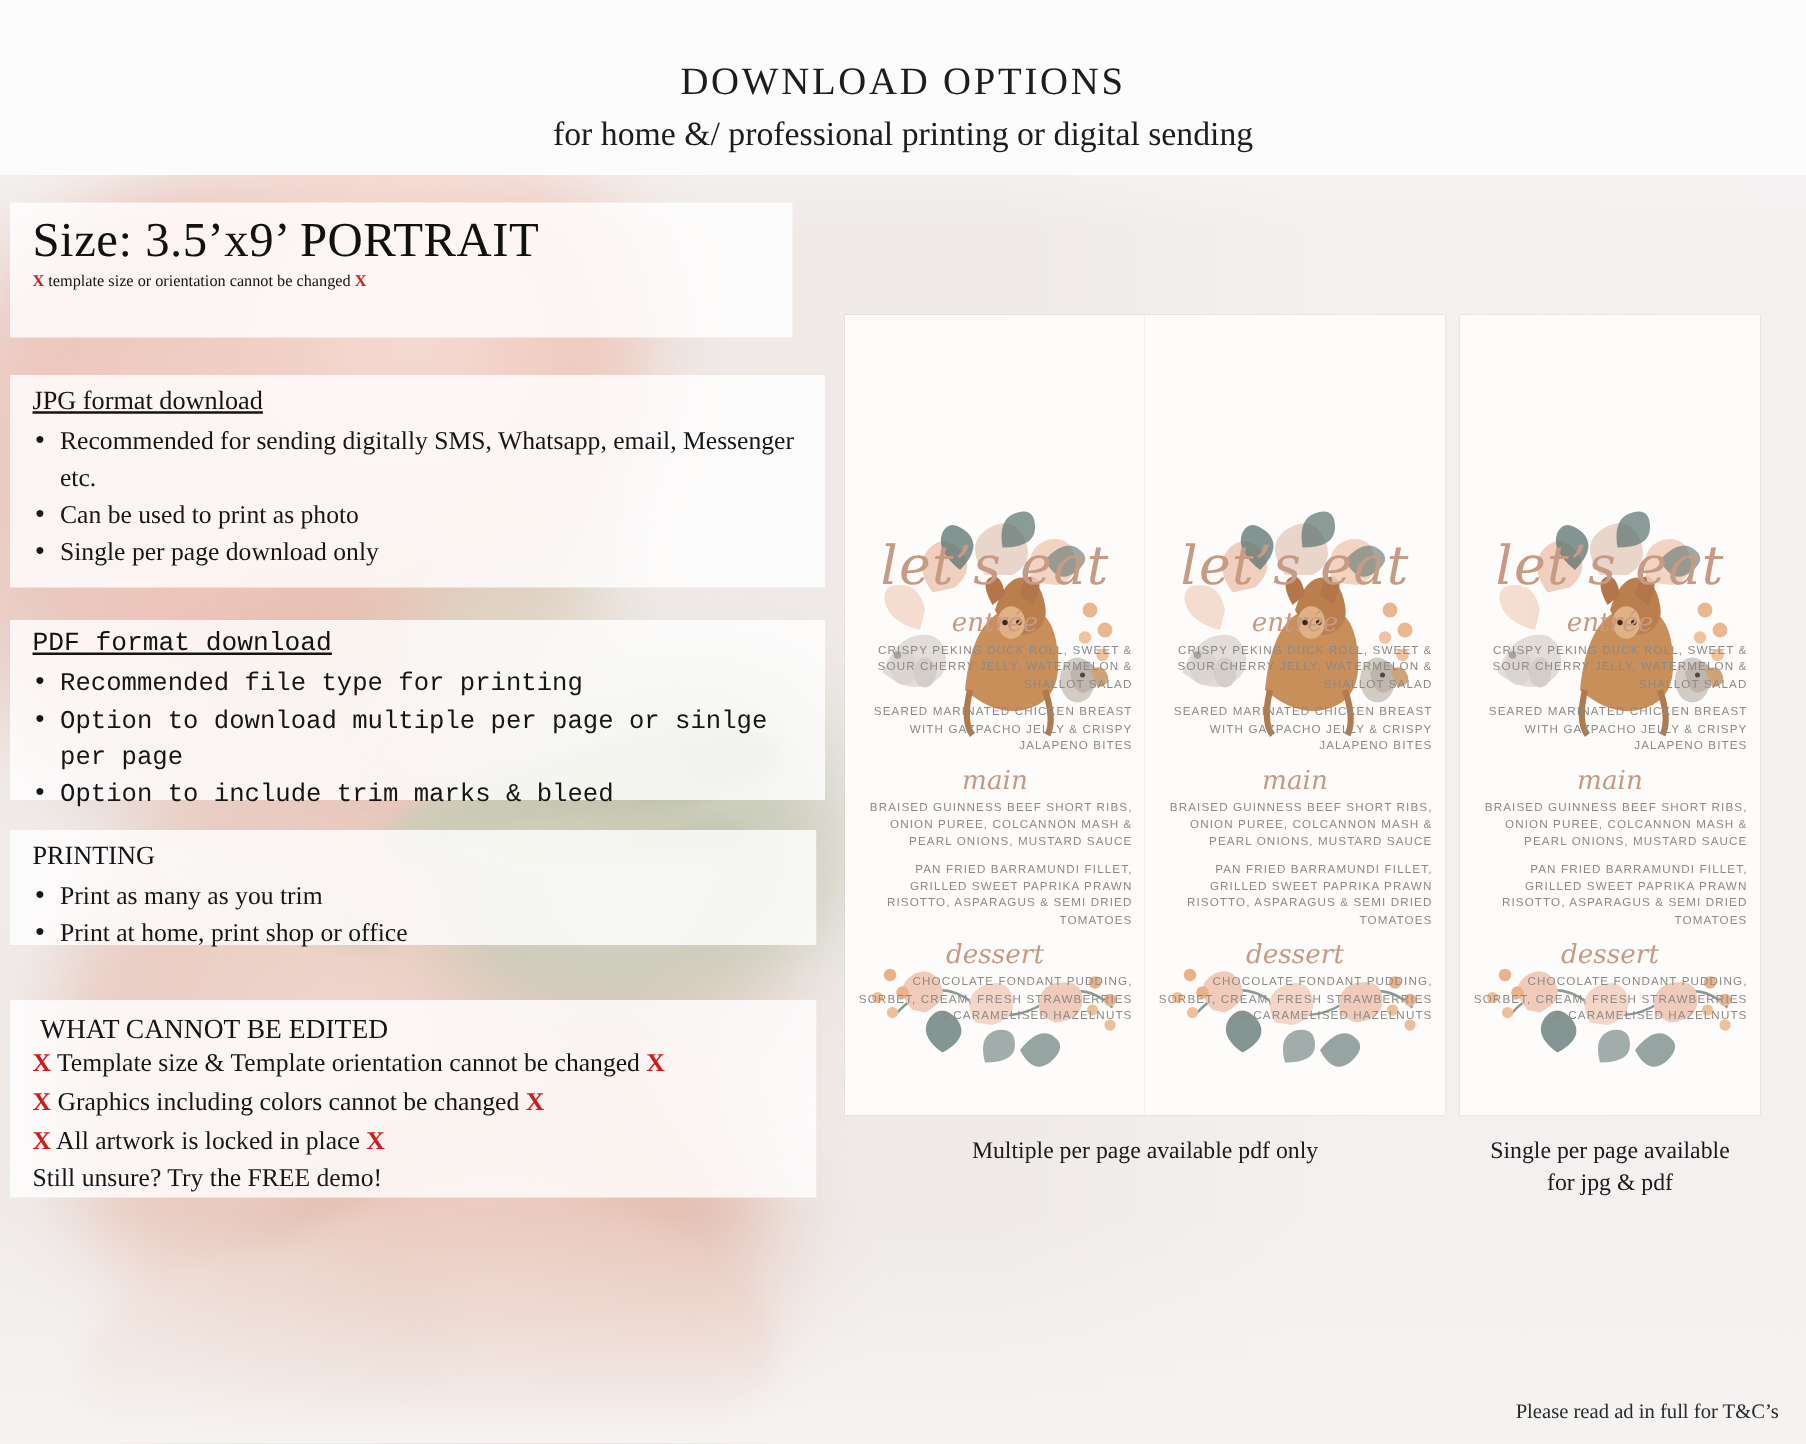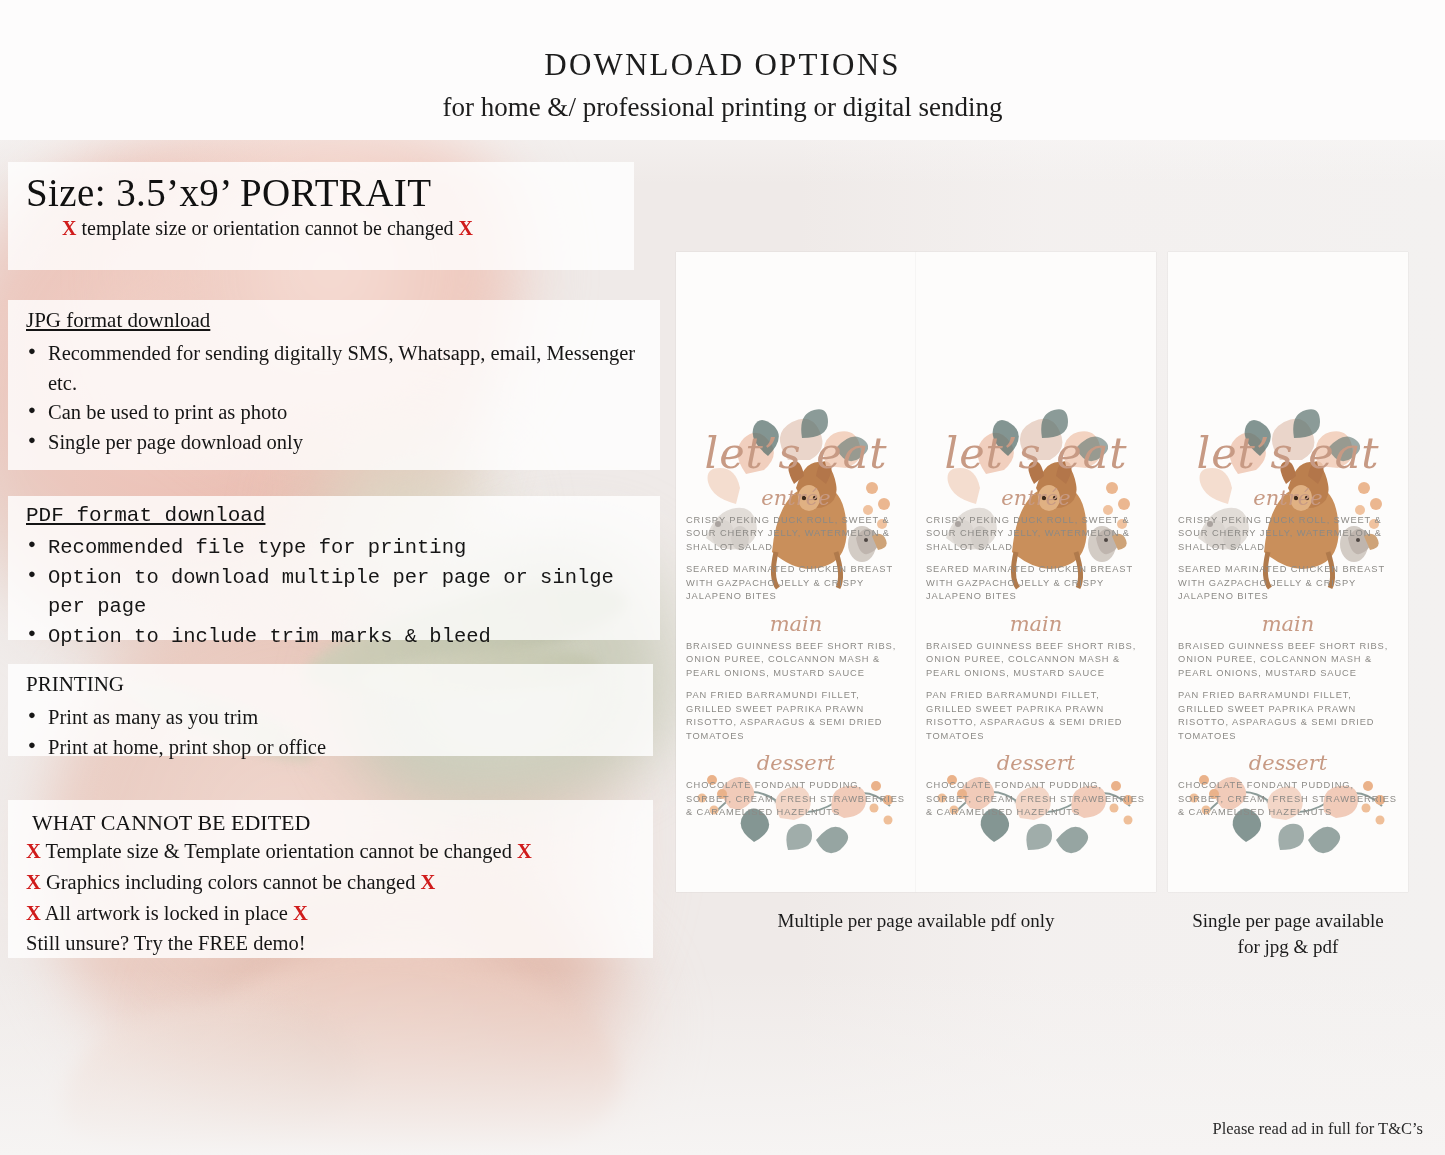--- a/index.html
+++ b/index.html
@@ -36,37 +36,37 @@
 
   
   .panel{position:absolute;background:rgba(255,255,255,.80);padding:8px 16px 12px 18px;box-sizing:border-box;}
   .panel .title{font-size:21px;color:#141414;}
   .panel .ttl-big{font-size:39px;letter-spacing:.4px;color:#111;}
   .panel .u{text-decoration:underline;}
   .panel ul{margin:6px 0 0 0;padding:0;list-style:none;}
   .panel li{font-size:20.5px;color:#161616;line-height:1.45;padding-left:22px;position:relative;}
   .panel li:before{content:"\25CF";position:absolute;left:2px;top:0;font-size:13px;line-height:1.9;}
   .x{color:#d01b1b;font-weight:bold;}
-  .sub{font-size:20px;color:#151515;margin-top:2px;margin-left:36px;}
+  .sub{font-size:13px;color:#151515;margin-top:2px;}
   .plain{font-size:20.5px;color:#161616;line-height:1.5;}
 
   #p-size{left:8px;top:162px;width:626px;height:108px;}
   #p-jpg{left:8px;top:300px;width:652px;height:170px;}
   #p-pdf{left:8px;top:496px;width:652px;height:144px;font-family:Liberation Mono, monospace;}
   #p-print{left:8px;top:664px;width:645px;height:92px;}
   #p-noedit{left:8px;top:800px;width:645px;height:158px;padding-top:10px;}
 
   
   .cards{position:absolute;}
   .card{position:absolute;background:#4c1d95;box-shadow:0 0 1px rgba(0,0,0,.18);overflow:hidden;}
   .card .inner{position:absolute;inset:0;}
   .script{font-family:"DejaVu Serif",serif;font-style:italic;color:#c79a84;text-align:center;}
   .lets{font-size:43px;letter-spacing:1px;}
   .sect{font-size:21px;margin:8px 0 4px;}
-  .body{font-family:"Liberation Sans",sans-serif;font-size:9.3px;letter-spacing:.9px;color:#8c8a86;text-align:left;line-height:1.45;text-transform:uppercase;padding:0 10px;}
+  .body{font-family:"Liberation Sans",sans-serif;font-size:9.3px;letter-spacing:.9px;color:#8c8a86;text-align:right;line-height:1.45;text-transform:uppercase;padding:0 10px;}
   .body.sp{margin-top:9px;}
   .cap{position:absolute;text-align:center;font-size:19px;color:#1b1b1b;line-height:1.35;}
 
   .foot{position:absolute;right:22px;bottom:16px;font-size:16.5px;color:#2a2a2a;}
 </style>
 </head>
 <body>
 
 <div id="bg">
   <div class="blob b7"></div>

